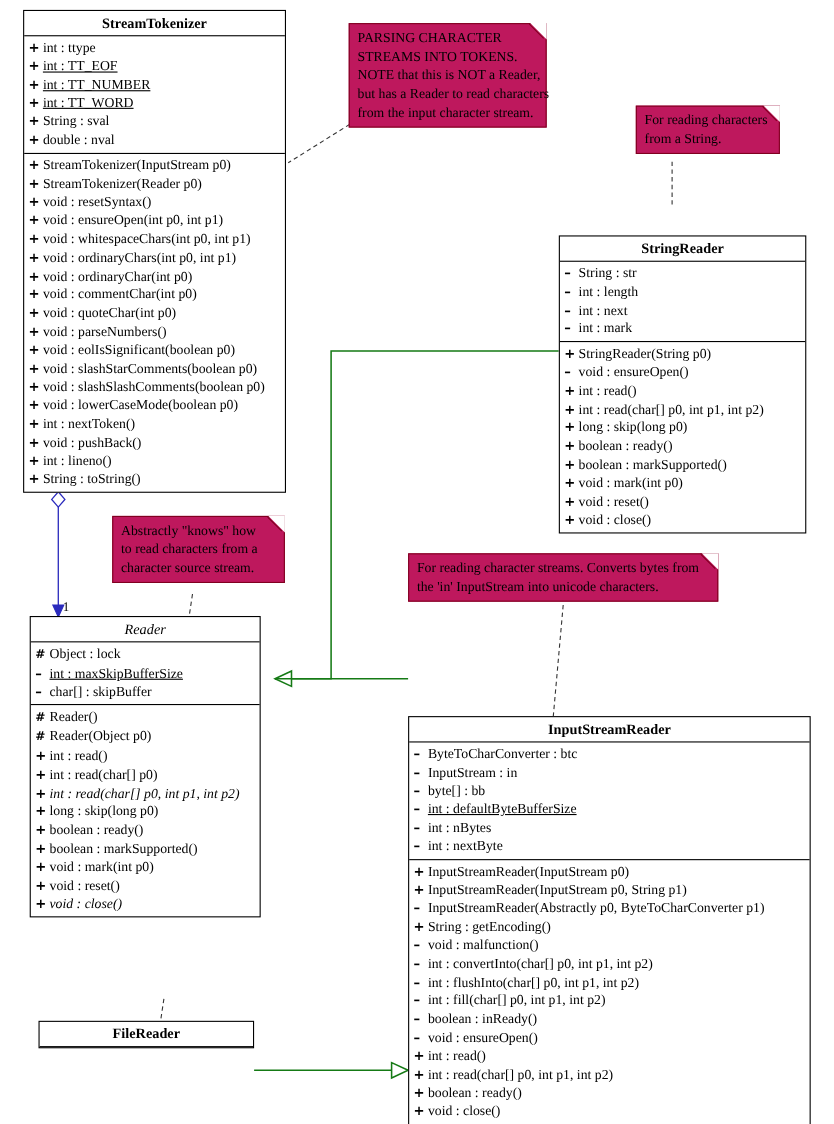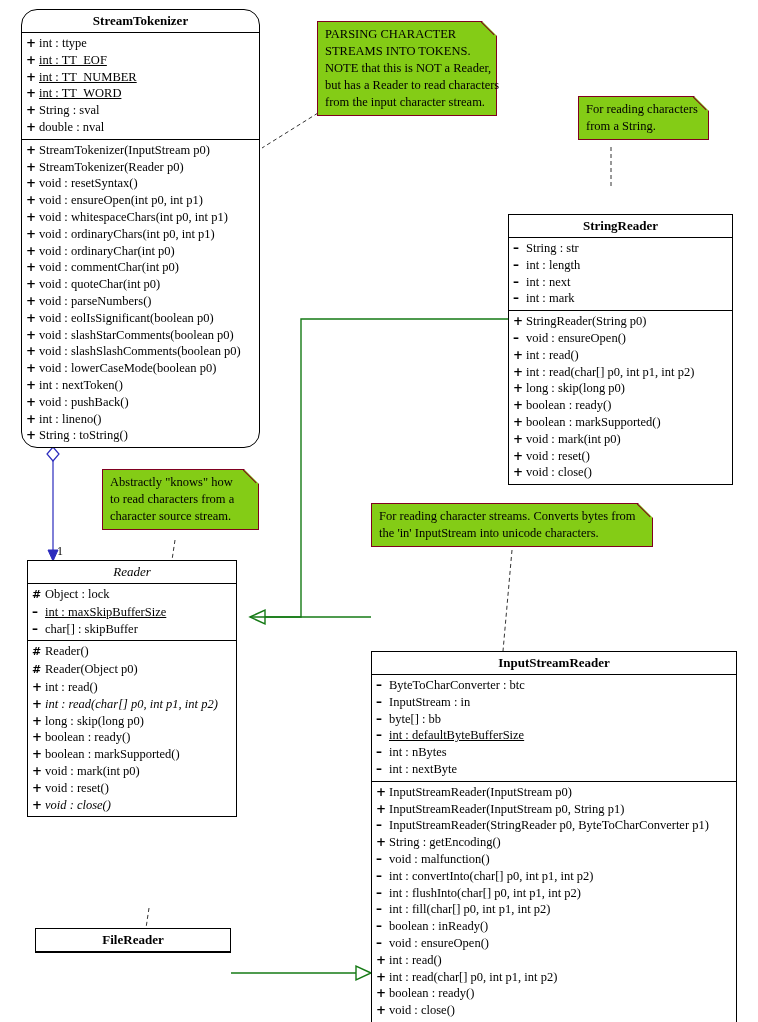--- a/index.html
+++ b/index.html
@@ -74,21 +74,21 @@
   .vis.prot {
     font-size: 11px;
   }
   .mem { display: inline; }
   .mem.static { text-decoration: underline; }
   .mem.italic { font-style: italic; }
 
   
   .uml-note {
     position: absolute;
-    background: #84cc16;
+    background: #be185d;
     border: 1px solid #800020;
     box-sizing: border-box;
     font-size: 12.5px;
     line-height: 17px;
     color: #000000;
     padding: 4px 6px 4px 7px;
     z-index: 6;
   }
   .uml-note .fold {
     position: absolute;
@@ -158,21 +158,21 @@
     <g>
       <line x1="512" y1="550" x2="503" y2="651" stroke="#333333" stroke-width="1" stroke-dasharray="4,3"></line>
     </g>
     <g>
       <line x1="149" y1="908" x2="146" y2="928" stroke="#333333" stroke-width="1" stroke-dasharray="4,3"></line>
     </g>
   </svg>
 
   <div style="position:absolute;left:57px;top:544px;font-size:12px;z-index:7;">1</div>
 
-  <div class="uml-class" style="left:21px; top:9px; width:239px;border-radius:16px;">
+  <div class="uml-class" style="left:21px; top:9px; width:239px;">
     <div class="cls-title">StreamTokenizer</div>
     <div class="uml-compartment">
         <div class="uml-row"><span class="vis">+</span><span class="mem">int : ttype</span></div>
         <div class="uml-row"><span class="vis">+</span><span class="mem static">int : TT_EOF</span></div>
         <div class="uml-row"><span class="vis">+</span><span class="mem static">int : TT_NUMBER</span></div>
         <div class="uml-row"><span class="vis">+</span><span class="mem static">int : TT_WORD</span></div>
         <div class="uml-row"><span class="vis">+</span><span class="mem">String : sval</span></div>
         <div class="uml-row"><span class="vis">+</span><span class="mem">double : nval</span></div>
       </div>
     <div class="uml-compartment last">
@@ -248,20 +248,21 @@
     <div class="cls-title">Reader</div>
     <div class="uml-compartment">
         <div class="uml-row"><span class="vis prot">#</span><span class="mem">Object : lock</span></div>
         <div class="uml-row"><span class="vis">–</span><span class="mem static">int : maxSkipBufferSize</span></div>
         <div class="uml-row"><span class="vis">–</span><span class="mem">char[] : skipBuffer</span></div>
       </div>
     <div class="uml-compartment last">
         <div class="uml-row"><span class="vis prot">#</span><span class="mem">Reader()</span></div>
         <div class="uml-row"><span class="vis prot">#</span><span class="mem">Reader(Object p0)</span></div>
         <div class="uml-row"><span class="vis">+</span><span class="mem">int : read()</span></div>
+        <div class="uml-row"><span class="vis">+</span><span class="mem">int : read(char[] p0)</span></div>
         <div class="uml-row"><span class="vis">+</span><span class="mem italic">int : read(char[] p0, int p1, int p2)</span></div>
         <div class="uml-row"><span class="vis">+</span><span class="mem">long : skip(long p0)</span></div>
         <div class="uml-row"><span class="vis">+</span><span class="mem">boolean : ready()</span></div>
         <div class="uml-row"><span class="vis">+</span><span class="mem">boolean : markSupported()</span></div>
         <div class="uml-row"><span class="vis">+</span><span class="mem">void : mark(int p0)</span></div>
         <div class="uml-row"><span class="vis">+</span><span class="mem">void : reset()</span></div>
         <div class="uml-row"><span class="vis">+</span><span class="mem italic">void : close()</span></div>
       </div>
   </div>
 
@@ -278,21 +279,21 @@
         <div class="uml-row"><span class="vis">–</span><span class="mem">ByteToCharConverter : btc</span></div>
         <div class="uml-row"><span class="vis">–</span><span class="mem">InputStream : in</span></div>
         <div class="uml-row"><span class="vis">–</span><span class="mem">byte[] : bb</span></div>
         <div class="uml-row"><span class="vis">–</span><span class="mem static">int : defaultByteBufferSize</span></div>
         <div class="uml-row"><span class="vis">–</span><span class="mem">int : nBytes</span></div>
         <div class="uml-row"><span class="vis">–</span><span class="mem">int : nextByte</span></div>
       </div>
     <div class="uml-compartment last">
         <div class="uml-row"><span class="vis">+</span><span class="mem">InputStreamReader(InputStream p0)</span></div>
         <div class="uml-row"><span class="vis">+</span><span class="mem">InputStreamReader(InputStream p0, String p1)</span></div>
-        <div class="uml-row"><span class="vis">–</span><span class="mem">InputStreamReader(StringReader p0, ByteToCharConverter p1)</span></div>
+        <div class="uml-row"><span class="vis">–</span><span class="mem">InputStreamReader(Abstractly p0, ByteToCharConverter p1)</span></div>
         <div class="uml-row"><span class="vis">+</span><span class="mem">String : getEncoding()</span></div>
         <div class="uml-row"><span class="vis">–</span><span class="mem">void : malfunction()</span></div>
         <div class="uml-row"><span class="vis">–</span><span class="mem">int : convertInto(char[] p0, int p1, int p2)</span></div>
         <div class="uml-row"><span class="vis">–</span><span class="mem">int : flushInto(char[] p0, int p1, int p2)</span></div>
         <div class="uml-row"><span class="vis">–</span><span class="mem">int : fill(char[] p0, int p1, int p2)</span></div>
         <div class="uml-row"><span class="vis">–</span><span class="mem">boolean : inReady()</span></div>
         <div class="uml-row"><span class="vis">–</span><span class="mem">void : ensureOpen()</span></div>
         <div class="uml-row"><span class="vis">+</span><span class="mem">int : read()</span></div>
         <div class="uml-row"><span class="vis">+</span><span class="mem">int : read(char[] p0, int p1, int p2)</span></div>
         <div class="uml-row"><span class="vis">+</span><span class="mem">boolean : ready()</span></div>

